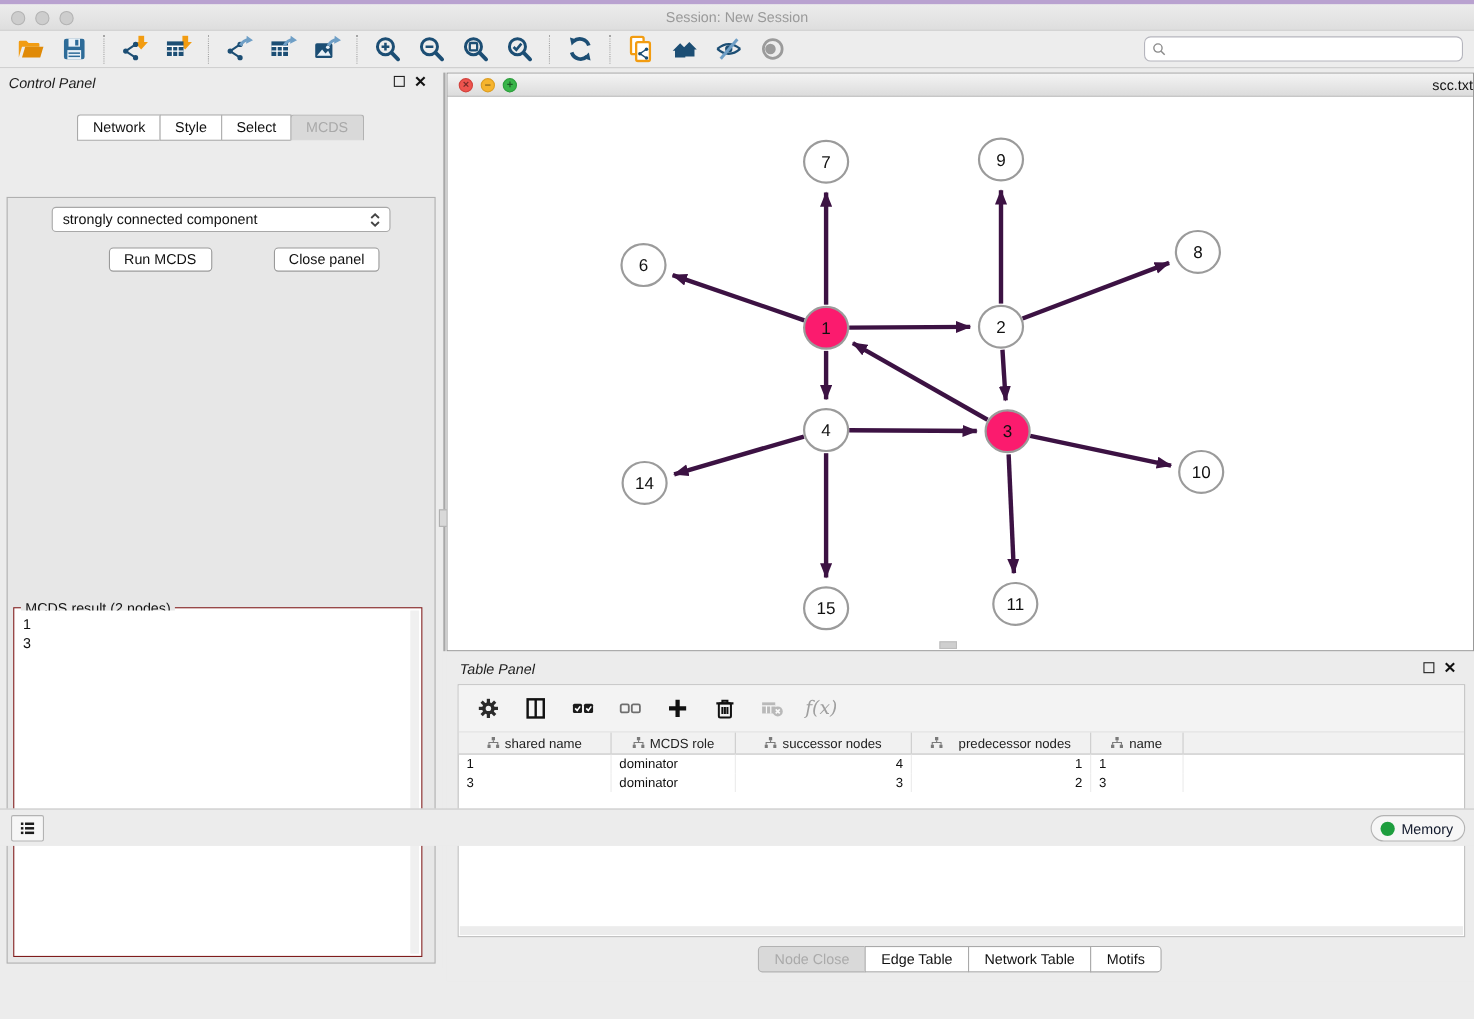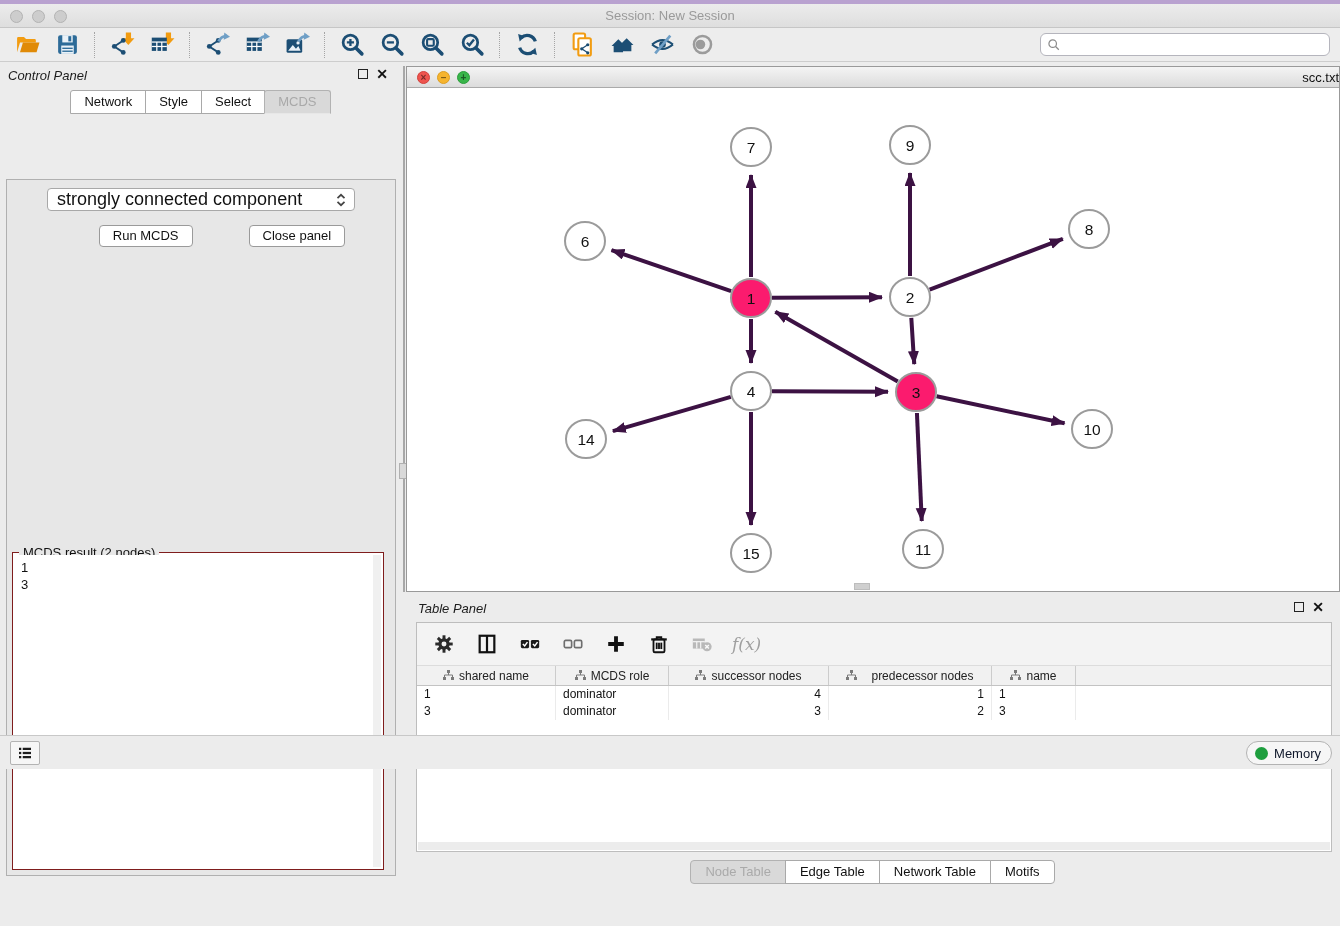--- a/index.html
+++ b/index.html
@@ -28,31 +28,31 @@
   .search-wrap svg { width:14px; height:14px; margin-right:5px; flex:none; }
   .search-wrap input { border:none; outline:none; flex:1; font-size:12px; background:transparent; }
 
   
   .control-panel { position:absolute; left:0; top:62px; width:402px; height:818px; background:#ececec; }
   .panel-head { position:relative; height:26px; }
   .panel-head .ph-title { position:absolute; left:8px; top:6px; font-size:13px; color:#1c1c1c;font-style:italic; }
   .wictl { position:absolute; top:7px; display:flex; gap:8px; align-items:center; }
   .float-box { width:10px; height:10px; border:1.6px solid #222; }
   .close-x { font-size:14px; font-weight:bold; color:#111; line-height:10px; }
-  .tabs-row { position:relative; z-index:2; display:flex; justify-content:center; margin-top:2px; }
+  .tabs-row { position:relative; z-index:2; display:flex; justify-content:center; margin-top:16px; }
   .tab { font-size:13px; padding:3px 13px 4px; background:#fff; border:1px solid #a9a9a9;
     margin-left:-1px; color:#111; cursor:default; }
   .tab.first { border-radius:3px 0 0 0; }
   .tab.last  { border-radius:0 3px 0 0; }
   .tab.active { background:#d9d9d9; color:#a9a9a9; border-color:#b2b2b2; border-bottom-color:#e7e7e7; border-radius:3px 3px 0 0; }
   .cp-content { position:absolute; left:6px; right:6px; top:117px; bottom:4px;
     background:#e7e7e7; border:1px solid #b0b0b0; }
   .opt-label { margin-top:20px; text-align:center; font-size:13px; color:#111; }
   .select-box { position:relative; margin:8px auto 0; width:308px; height:23px; background:#fff;
-    border:1px solid #a8a8a8; border-radius:4px; font-size:18px; line-height:21px; padding-left:9px; color:#111; }
+    border:1px solid #a8a8a8; border-radius:4px; font-size:13px; line-height:21px; padding-left:9px; color:#111; }
   .select-box svg { position:absolute; right:5px; top:3px; width:16px; height:16px; }
   .btn-row { display:flex; justify-content:center; gap:14px; margin-top:14px; }
   .pbtn { background:#fff; border:1px solid #9a9a9a; border-radius:4px; font-size:13px;
     padding:2px 13px 3px; color:#111; cursor:default;margin-left:42px; }
   .result-fs { position:absolute; left:5px; right:11px; top:372px; bottom:5px;
     border:1px solid #7f1d1d; background:#fff; }
   .result-legend { position:absolute; top:-8px; left:6px; background:#e7e7e7; padding:0 4px;
     font-size:13px; color:#111; }
   .result-area { position:absolute; inset:2px 10px 2px 2px; background:#fff;
     font-size:13px; line-height:17px; padding:4px 6px; color:#111; }
@@ -584,21 +584,21 @@
             <div class="td-cell" style="width: 139px; text-align: left;">3</div>
             <div class="td-cell" style="width: 113px; text-align: left;">dominator</div>
             <div class="td-cell" style="width: 160px; text-align: right;">3</div>
             <div class="td-cell" style="width: 163px; text-align: right;">2</div>
             <div class="td-cell" style="width: 84px; text-align: left;">3</div>
           </div>
         </div>
       <div class="tbl-bottom-strip"></div>
     </div>
     <div class="tp-tabs" id="tp-tabs">
-        <span class="tab first active">Node Table</span>
+        <span class="tab first active">Node Close</span>
         <span class="tab">Edge Table</span>
         <span class="tab">Network Table</span>
         <span class="tab last">Motifs</span>
       </div>
   </div>
 
   <div class="status-bar">
     <div class="sb-left-btn">
       <svg viewBox="0 0 24 24">
         <g fill="#1c1c1c">

